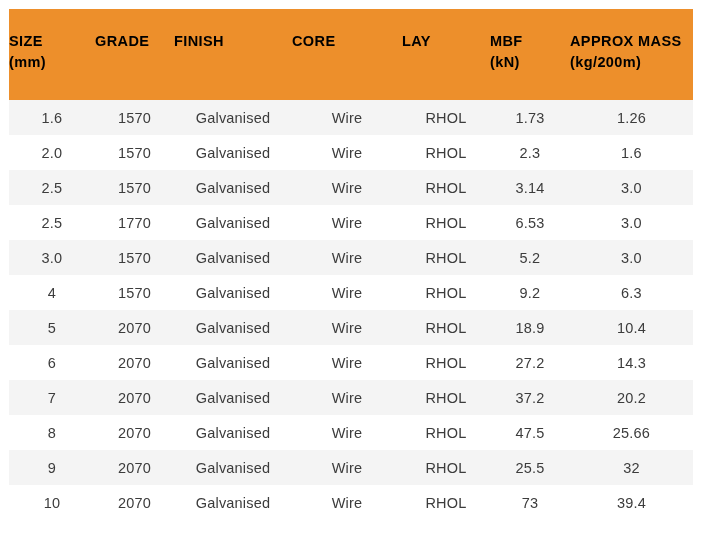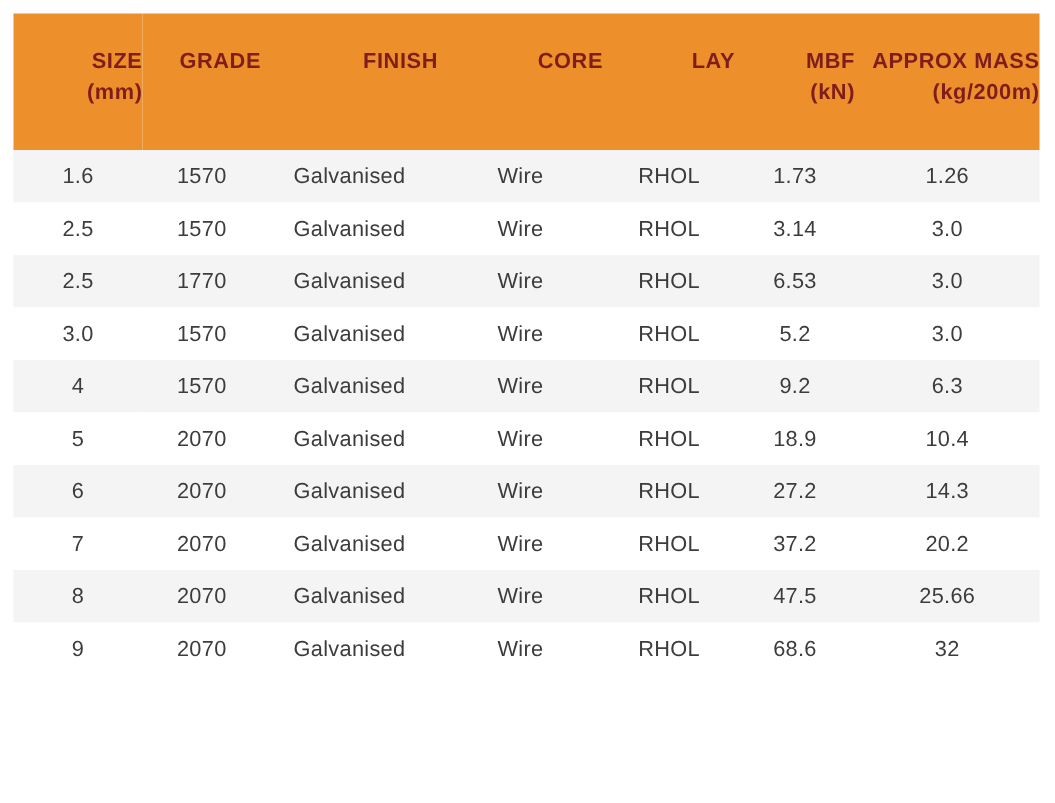--- a/index.html
+++ b/index.html
@@ -33,25 +33,25 @@
   col.c-core     { width: 110px; }
   col.c-lay      { width: 88px;  }
   col.c-mbf      { width: 80px;  }
   col.c-mass     { width: 123px; }
 
   
   thead tr { height: 91px; }
 
   thead th {
     background: #ed8f2b;
-    color: #7f1d1d;
+    color: #000000;
     font-size: 14.5px;
     font-weight: bold;
     letter-spacing: 0.4px;
-    text-align: right;
+    text-align: left;
     vertical-align: top;
     padding-top: 22px;
     line-height: 1.45;
     white-space: nowrap;
   }
 
   thead th .hdr-unit {
     display: block;
     font-weight: bold;
   }
@@ -101,20 +101,29 @@
         <tr>
           <td>1.6</td>
           <td>1570</td>
           <td>Galvanised</td>
           <td>Wire</td>
           <td>RHOL</td>
           <td>1.73</td>
           <td>1.26</td>
         </tr>
         <tr>
+          <td>2.0</td>
+          <td>1570</td>
+          <td>Galvanised</td>
+          <td>Wire</td>
+          <td>RHOL</td>
+          <td>2.3</td>
+          <td>1.6</td>
+        </tr>
+        <tr>
           <td>2.5</td>
           <td>1570</td>
           <td>Galvanised</td>
           <td>Wire</td>
           <td>RHOL</td>
           <td>3.14</td>
           <td>3.0</td>
         </tr>
         <tr>
           <td>2.5</td>
@@ -178,18 +187,27 @@
           <td>RHOL</td>
           <td>47.5</td>
           <td>25.66</td>
         </tr>
         <tr>
           <td>9</td>
           <td>2070</td>
           <td>Galvanised</td>
           <td>Wire</td>
           <td>RHOL</td>
-          <td>68.6</td>
+          <td>25.5</td>
           <td>32</td>
+        </tr>
+        <tr>
+          <td>10</td>
+          <td>2070</td>
+          <td>Galvanised</td>
+          <td>Wire</td>
+          <td>RHOL</td>
+          <td>73</td>
+          <td>39.4</td>
         </tr>
       </tbody>
   </table>
 </div>
 
 </body></html>

